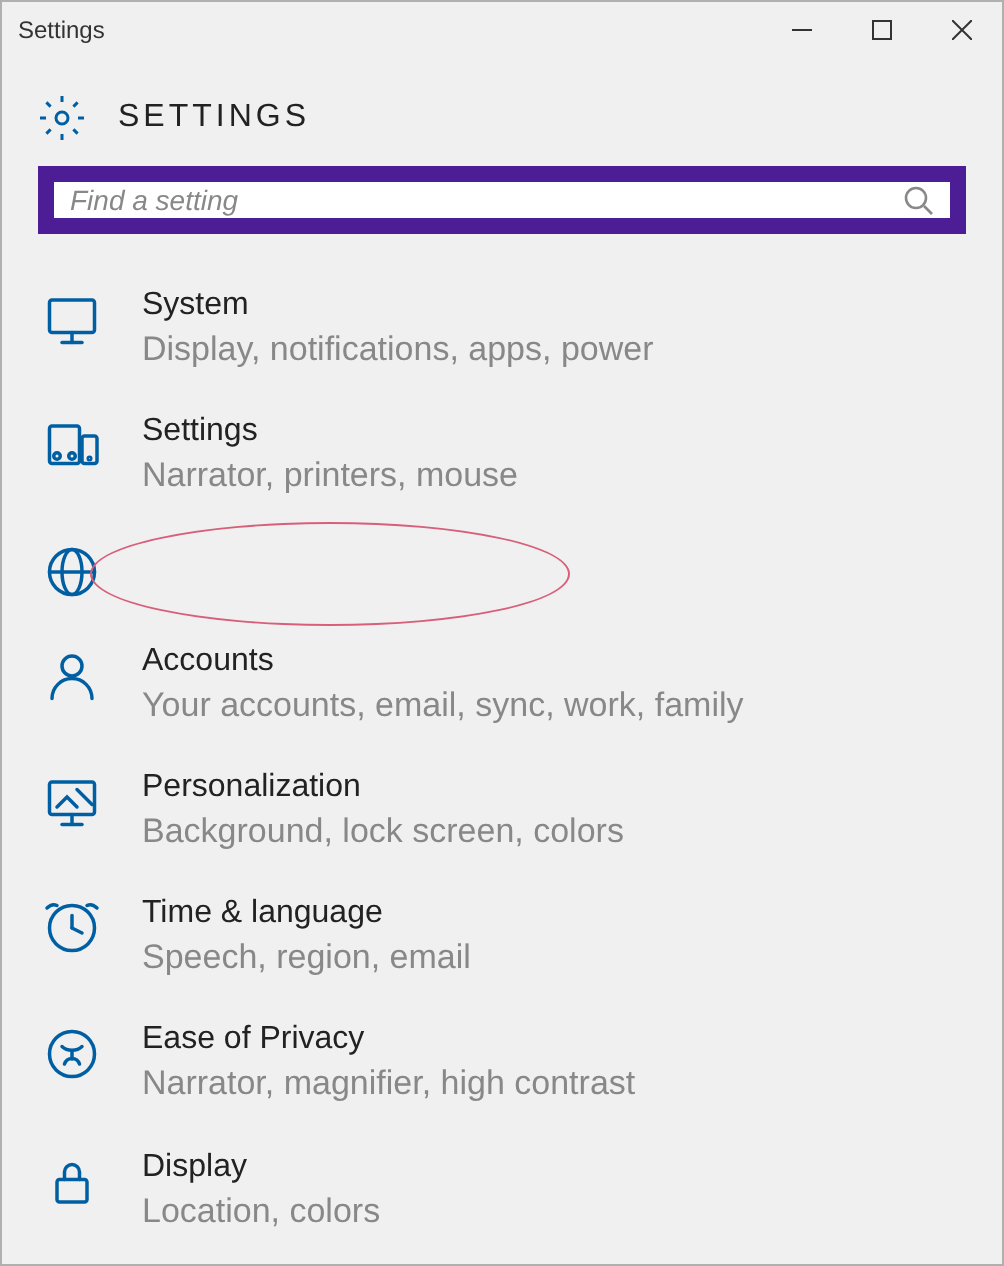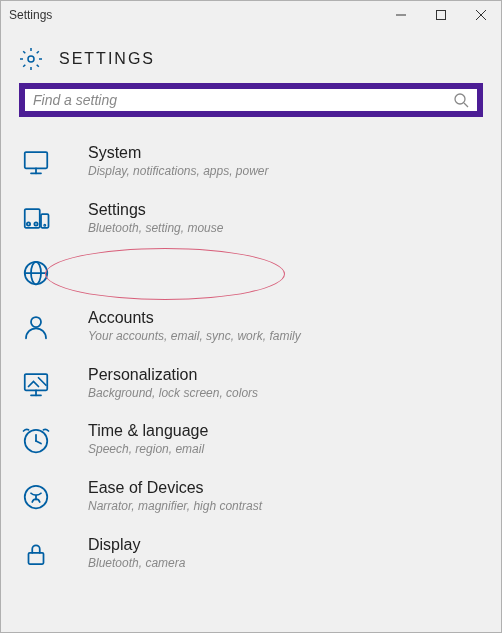--- a/index.html
+++ b/index.html
@@ -49,21 +49,21 @@
       font-size: 16px;
       letter-spacing: 2px;
       font-weight: 400;
       color: #222;
     }
     .search-wrap {
       padding: 0 18px 10px 18px;
     }
     .search-box {
       position: relative;
-      border: 6px solid #4c1d95;
+      border: 8px solid #4c1d95;
       background: #fff;
       height: 34px;
       display: flex;
       align-items: center;
     }
     .search-box input {
       border: none;
       outline: none;
       width: 100%;
       height: 100%;
@@ -81,45 +81,43 @@
       position: absolute;
       right: 8px;
       top: 50%;
       transform: translateY(-50%);
       width: 16px; height: 16px;
       color: #888;
     }
     .items-wrap { padding: 6px 8px 0 8px; }
     .category {
       display: flex;
-      align-items: center;
+      align-items: flex-start;
       padding: 10px 18px 10px 12px;
       position: relative;
-      gap: 17px;
     }
     .cat-icon {
       width: 30px;
       height: 30px;
       flex: 0 0 30px;
       color: #005fa3;
       margin-right: 20px;
       margin-top: 2px;
     }
     .cat-text .cat-title {
       font-size: 16px;
       color: #222;
       font-weight: 400;
       line-height: 1.25;
     }
     .cat-text .cat-sub {
-      font-size: 12px;
+      font-size: 17px;
       color: #888;
       line-height: 1.3;
       margin-top: 1px;
-      font-style: italic;
     }
     .annotation {
       position: absolute;
       border: 1.5px solid #d85f7a;
       border-radius: 50%;
       width: 240px;
       height: 52px;
       left: 36px;
       top: 2px;
       pointer-events: none;
@@ -182,21 +180,21 @@
       <div class="category">
         <svg class="cat-icon" viewBox="0 0 24 24" fill="none" stroke="currentColor" stroke-width="1.4" stroke-linecap="round">
           <rect x="3" y="4" width="12" height="15" rx="1"></rect>
           <rect x="16" y="8" width="6" height="11" rx="1"></rect>
           <circle cx="19" cy="17" r="0.5"></circle>
           <circle cx="6" cy="16" r="1.3"></circle>
           <circle cx="12" cy="16" r="1.3"></circle>
         </svg>
         <div class="cat-text">
           <div class="cat-title">Settings</div>
-          <div class="cat-sub">Bluetooth, setting, mouse</div>
+          <div class="cat-sub">Narrator, printers, mouse</div>
         </div>
       </div>
       <div class="category">
         <div class="annotation"></div>
         <svg class="cat-icon" viewBox="0 0 24 24" fill="none" stroke="currentColor" stroke-width="1.4" stroke-linecap="round">
           <circle cx="12" cy="12" r="9"></circle>
           <ellipse cx="12" cy="12" rx="4" ry="9"></ellipse>
           <line x1="3" y1="12" x2="21" y2="12"></line>
         </svg>
       </div>
@@ -237,28 +235,28 @@
         </div>
       </div>
       <div class="category">
         <svg class="cat-icon" viewBox="0 0 24 24" fill="none" stroke="currentColor" stroke-width="1.4" stroke-linecap="round">
           <circle cx="12" cy="12" r="9"></circle>
           <path d="M8 9c2 2 6 2 8 0"></path>
           <path d="M9 16c1-3 5-3 6 0"></path>
           <line x1="12" y1="11" x2="12" y2="14"></line>
         </svg>
         <div class="cat-text">
-          <div class="cat-title">Ease of Devices</div>
+          <div class="cat-title">Ease of Privacy</div>
           <div class="cat-sub">Narrator, magnifier, high contrast</div>
         </div>
       </div>
       <div class="category">
         <svg class="cat-icon" viewBox="0 0 24 24" fill="none" stroke="currentColor" stroke-width="1.4" stroke-linecap="round">
           <rect x="6" y="11" width="12" height="9" rx="1"></rect>
           <path d="M9 11V8a3 3 0 0 1 6 0v3"></path>
         </svg>
         <div class="cat-text">
           <div class="cat-title">Display</div>
-          <div class="cat-sub">Bluetooth, camera</div>
+          <div class="cat-sub">Location, colors</div>
         </div>
       </div>
     </div>
 </div>
 
 </body></html>

